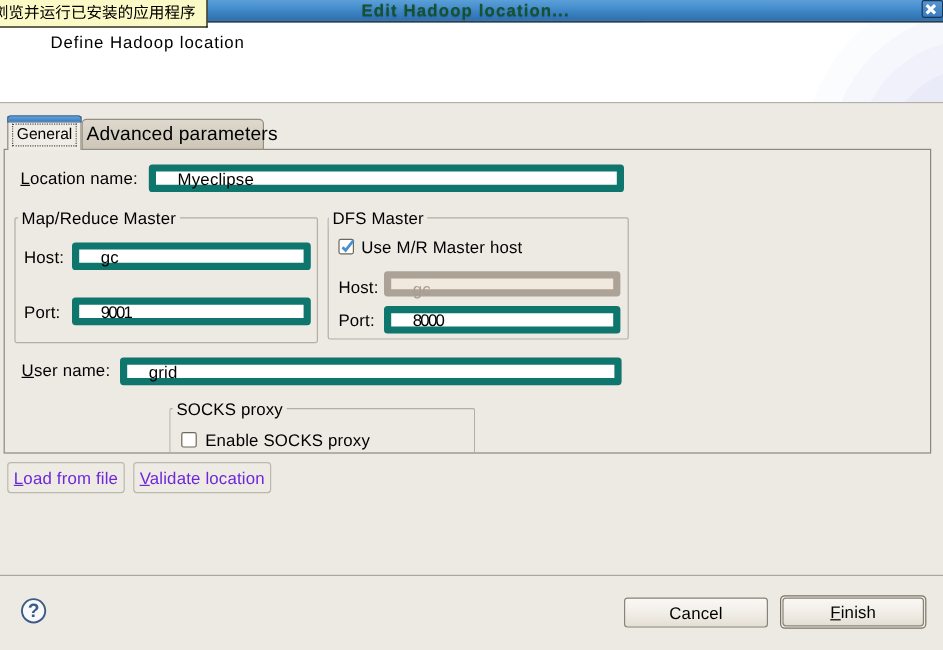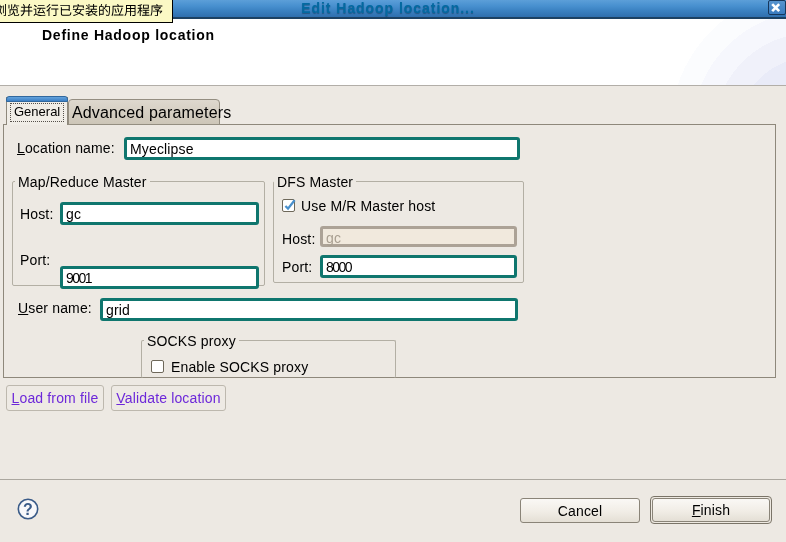--- a/index.html
+++ b/index.html
@@ -2,50 +2,50 @@
 <html><head>
 <meta charset="utf-8">
 <style>
 * { margin:0; padding:0; box-sizing:border-box; }
 html,body { width:786px; height:542px; overflow:hidden; }
 body { font-family:"Liberation Sans",sans-serif; background:#ede9e3; position:relative; font-size:14px; letter-spacing:0.15px; color:#000; }
 #titlebar { position:absolute; left:0; top:0; width:786px; height:19px;
   background:linear-gradient(180deg,#5c9fd8 0%,#4890cf 35%,#3a80c0 65%,#2f6fae 100%);
   border-bottom:2px solid #1c4163; }
 #titletext { position:absolute; left:0; top:0px; width:776px; text-align:center;
-  color:#0369a1; font-weight:bold; font-size:14px; letter-spacing:0.95px;
+  color:#14532d; font-weight:bold; font-size:14px; letter-spacing:0.95px;
   text-shadow:0 1px 1px rgba(20,50,80,0.5); }
 #closebtn { position:absolute; left:768px; top:0px; width:18px; height:15px;
   background:linear-gradient(180deg,#5794cf,#3a7cc0); border:1.5px solid #16375c; border-radius:2px; }
 #tooltip { position:absolute; left:0; top:0; width:173px; height:23px; z-index:10;
   background:#fbf9c5; border:1.5px solid #000; border-left:none; border-top:none; overflow:hidden; }
 #header { position:absolute; left:0; top:19px; width:786px; height:67px; background:#fff;
   border-bottom:1px solid #b2aea8; overflow:hidden; }
 #hgrad { position:absolute; right:0; top:0; width:250px; height:66px;
   background:radial-gradient(circle at 276px 112px, #e2e4f4 0 50px, #e9ebf8 50px 74px, #f0f1fa 74px 98px, #f6f7fd 98px 120px, #fbfcfe 120px 142px, #ffffff 142px); }
-#htitle { position:absolute; left:6px; top:8px; font-weight:bold; font-size:14px; letter-spacing:0.75px;padding-left:36px; }
+#htitle { position:absolute; left:6px; top:8px; font-weight:normal; font-size:14px; letter-spacing:0.75px;padding-left:36px; }
 #hsub { position:absolute; left:10px; top:34px; font-size:14px; letter-spacing:0.2px; }
 
 .tab-sel { position:absolute; left:6px; top:97px; width:62px; height:28px;
   background:#f0ede7; border:1px solid #8e887b; border-bottom:none; z-index:3; }
 .tab-sel-blue { position:absolute; left:6px; top:96px; width:62px; height:6px;
   background:linear-gradient(180deg,#63a3dd,#3c7fc4); border:1px solid #31689e;
   border-radius:3px 3px 0 0; z-index:4; }
 .tab-unsel { position:absolute; left:68px; top:99px; width:152px; height:26px;
   background:linear-gradient(180deg,#ded8ce,#cdc6b8); border:1px solid #948e81;
   border-radius:4px 4px 0 0; z-index:2; }
 .tab-focus { position:absolute; left:10px; top:103px; width:54px; height:19px;
   border:1px dotted #55504a; z-index:5; }
 #tabtext1 { position:absolute; left:14px; top:104px; z-index:6; font-size:13px; letter-spacing:0; }
 #tabtext2 { position:absolute; left:72px; top:104px; z-index:3; font-size:16px; }
 #panel { position:absolute; left:3px; top:124px; width:773px; height:254px;
   border:1px solid #8e887b; background:#ede9e3; }
 
-.entry { position:absolute; background:#fff; border:3px solid #0f766e; border-radius:3px;
-  font-size:14px; padding-left:3px; display:flex; align-items:center; }
+.entry { position:absolute; background:#fff; border:6px solid #0f766e; border-radius:3px;
+  font-size:14px; padding-left:18px; display:flex; align-items:center; }
 .hi { align-items:flex-start; padding-top:1px; line-height:16px; }
 .digits { letter-spacing:-1.5px; }
 .entry-dis { background:#f1e9dd; border-color:#aca296; color:#a89e90; }
 .grp { position:absolute; border:1px solid #b3afa4; border-radius:2px; }
 .grplabel { position:absolute; background:#ede9e3; padding:0 3px; font-size:14px; }
 .lbl { position:absolute; font-size:14px; }
 .cb { position:absolute; width:13px; height:13px; background:#fff; border:1.5px solid #6e685a; border-radius:2px; }
 
 .dbtn { position:absolute; border:1px solid #bdb8ae; border-radius:3px; background:#eeeae4;
   color:#6d28d9; font-size:14px; display:flex; align-items:center; justify-content:center; }
@@ -104,21 +104,21 @@
 <div id="tabtext1">General</div>
 <div id="panel"></div>
 <div class="lbl" style="left:17px;top:140px;"><u>L</u>ocation name:</div>
 <div class="entry" style="left:124px;top:137px;width:396px;height:23px;">Myeclipse</div>
 
 <div class="grp" style="left:12px;top:181px;width:253px;height:105px;"></div>
 <div class="grplabel" style="left:15px;top:174px;">Map/Reduce Master</div>
 <div class="lbl" style="left:20px;top:206px;">Host:</div>
 <div class="entry" style="left:60px;top:202px;width:199px;height:23px;">gc</div>
 <div class="lbl" style="left:20px;top:252px;">Port:</div>
-<div class="entry digits" style="left:60px;top:248px;width:199px;height:23px;margin-top:18px;">9001</div>
+<div class="entry digits" style="left:60px;top:248px;width:199px;height:23px;">9001</div>
 
 <div class="grp" style="left:273px;top:181px;width:251px;height:102px;"></div>
 <div class="grplabel" style="left:274px;top:174px;">DFS Master</div>
 <div class="cb" style="left:282px;top:199px;">
 <svg width="15" height="15" viewBox="0 0 15 15" style="position:absolute;left:-1.5px;top:-2px;">
 <path d="M3.4 8.0 L6.0 10.6 L12.6 2.2" fill="none" stroke="#4a90cc" stroke-width="2.3" stroke-linecap="butt" stroke-linejoin="miter"></path>
 </svg>
 </div>
 <div class="lbl" style="left:301px;top:198px;">Use M/R Master host</div>
 <div class="lbl" style="left:282px;top:231px;">Host:</div>

